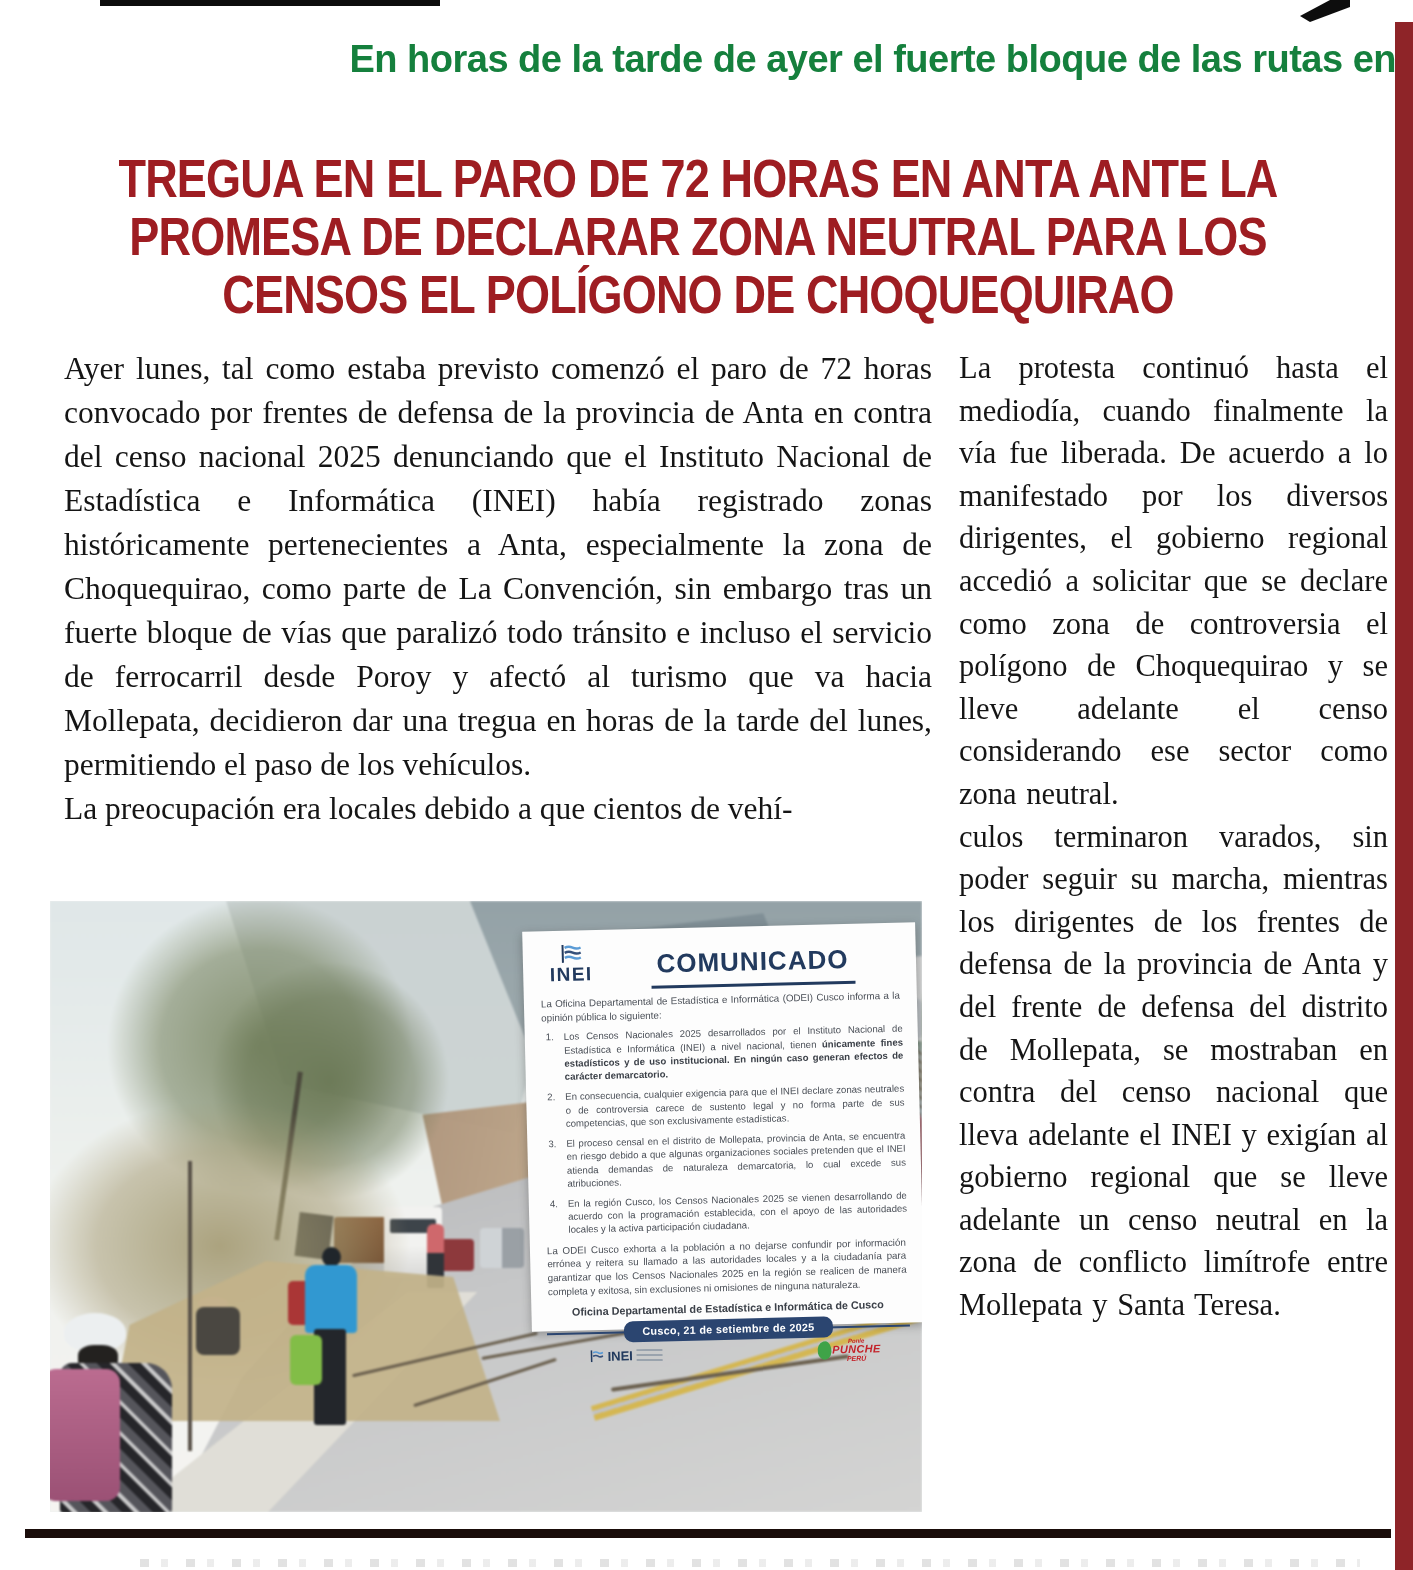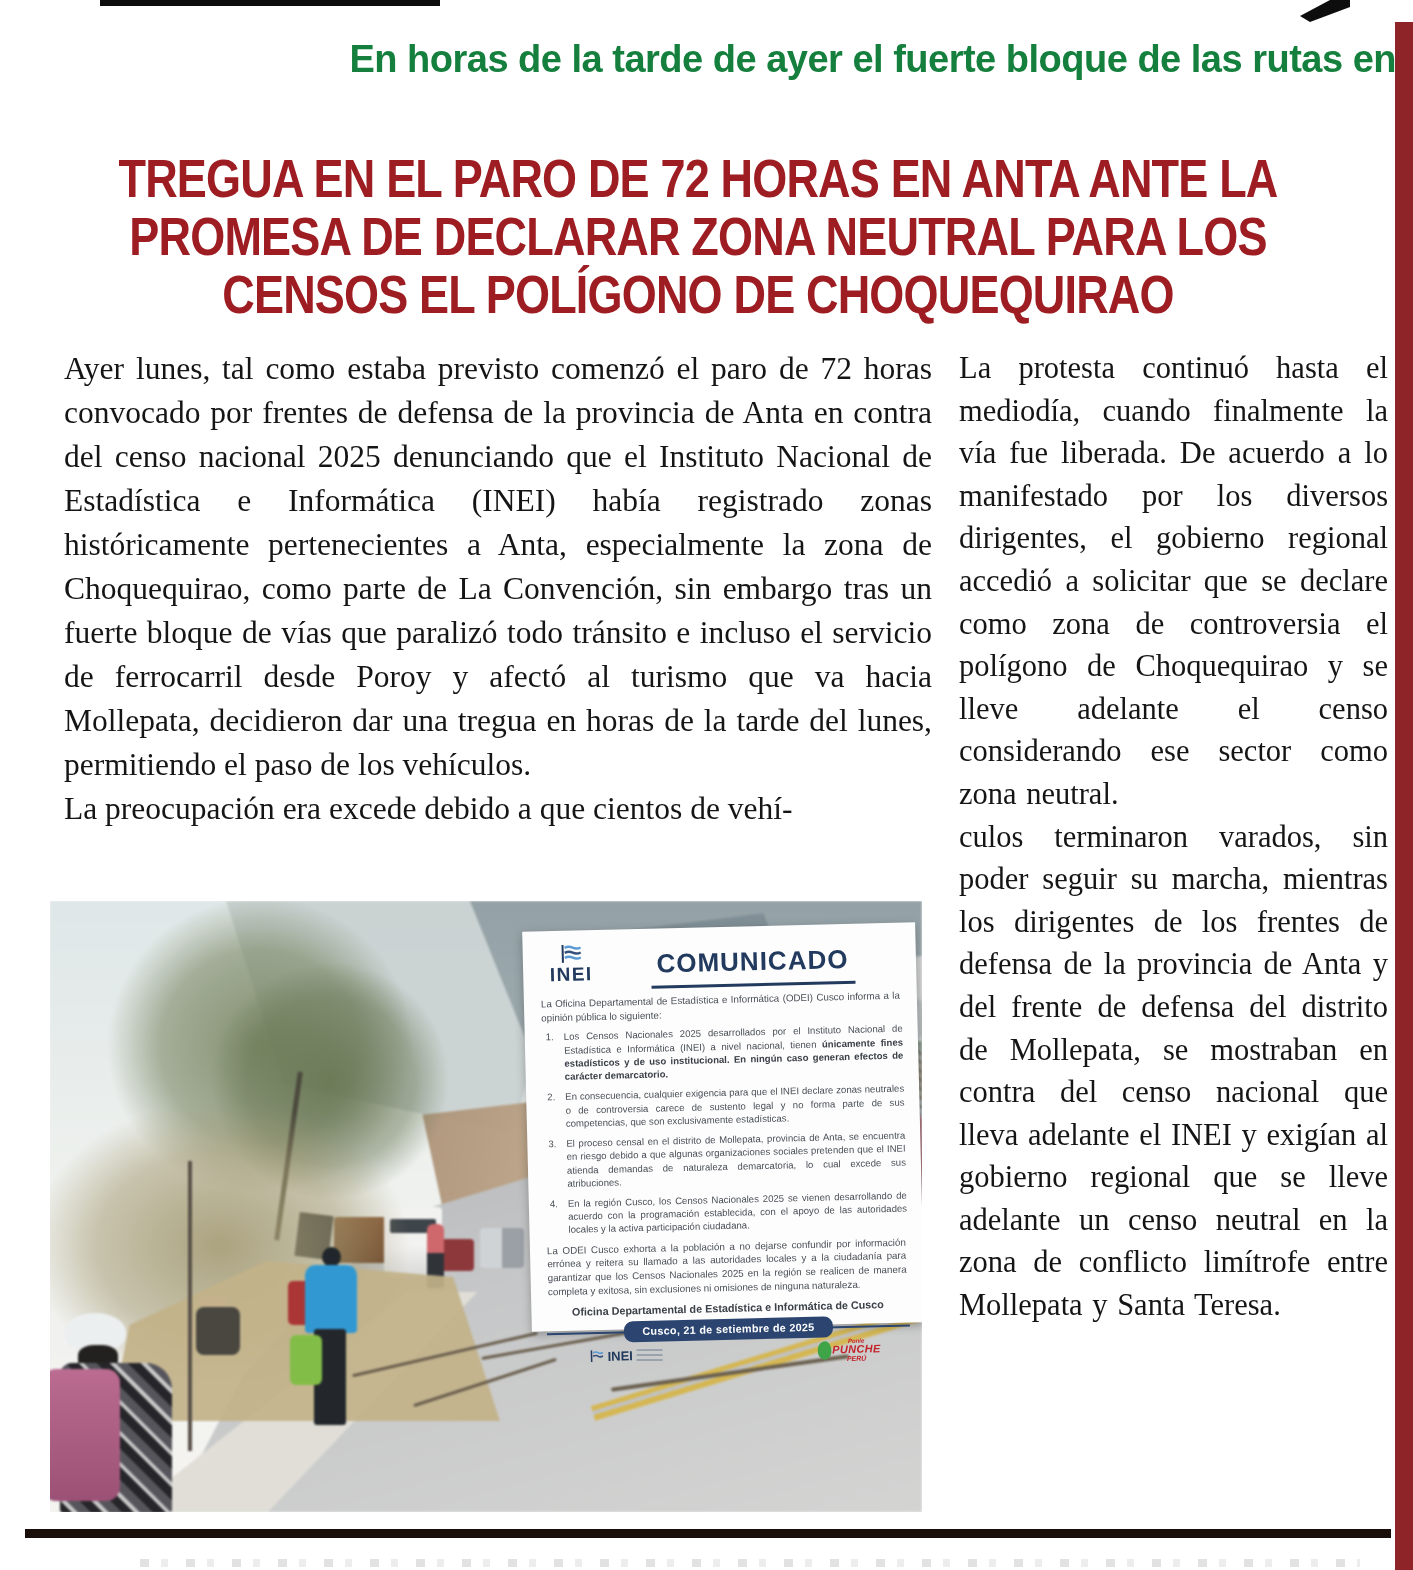--- a/index.html
+++ b/index.html
@@ -149,21 +149,21 @@
   </div>
 
   <div class="headline">
     <span class="hl">TREGUA EN EL PARO DE 72 HORAS EN ANTA ANTE LA</span>
     <span class="hl">PROMESA DE DECLARAR ZONA NEUTRAL PARA LOS</span>
     <span class="hl">CENSOS EL POLÍGONO DE CHOQUEQUIRAO</span>
   </div>
 
   <div class="col col-left">
     <p>Ayer lunes, tal como estaba previsto comenzó el paro de 72 horas convocado por frentes de defensa de la provincia de Anta en contra del censo nacional 2025 denunciando que el Instituto Nacional de Estadística e Informática (INEI) había registrado zonas históricamente pertenecientes a Anta, especialmente la zona de Choquequirao, como parte de La Convención, sin embargo tras un fuerte bloque de vías que paralizó todo tránsito e incluso el servicio de ferrocarril desde Poroy y afectó al turismo que va hacia Mollepata, decidieron dar una tregua en horas de la tarde del lunes, permitiendo el paso de los vehículos.</p>
-    <p>La preocupación era excede debido a que cientos de vehí-</p>
+    <p>La preocupación era locales debido a que cientos de vehí-</p>
   </div>
 
   <div class="col col-right">
     <p>La protesta continuó hasta el mediodía, cuando finalmente la vía fue liberada. De acuerdo a lo manifestado por los diversos dirigentes, el gobierno regional accedió a solicitar que se declare como zona de controversia el polígono de Choquequirao y se lleve adelante el censo considerando ese sector como zona neutral.</p>
     <p>culos terminaron varados, sin poder seguir su marcha, mientras los dirigentes de los frentes de defensa de la provincia de Anta y del frente de defensa del distrito de Mollepata, se mostraban en contra del censo nacional que lleva adelante el INEI y exigían al gobierno regional que se lleve adelante un censo neutral en la zona de conflicto limítrofe entre Mollepata y Santa Teresa.</p>
   </div>
 
   <div class="photo">
     <div class="scene">
       <div class="sky"></div>

